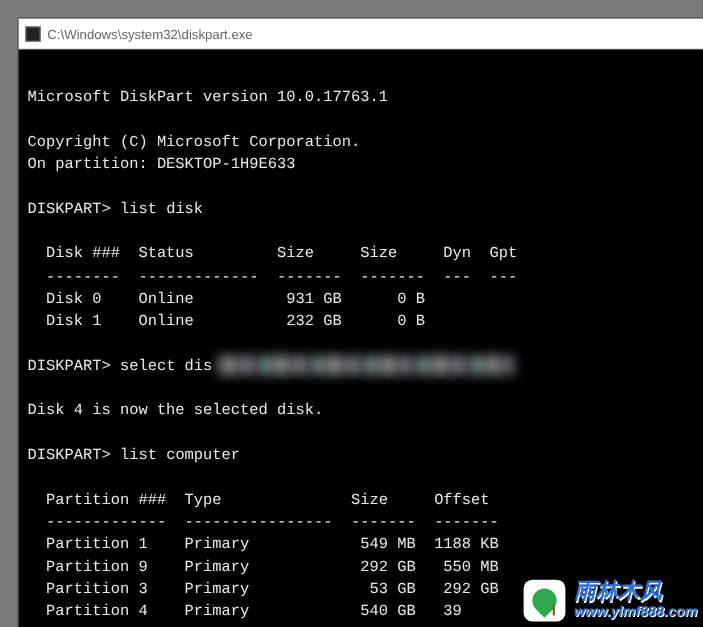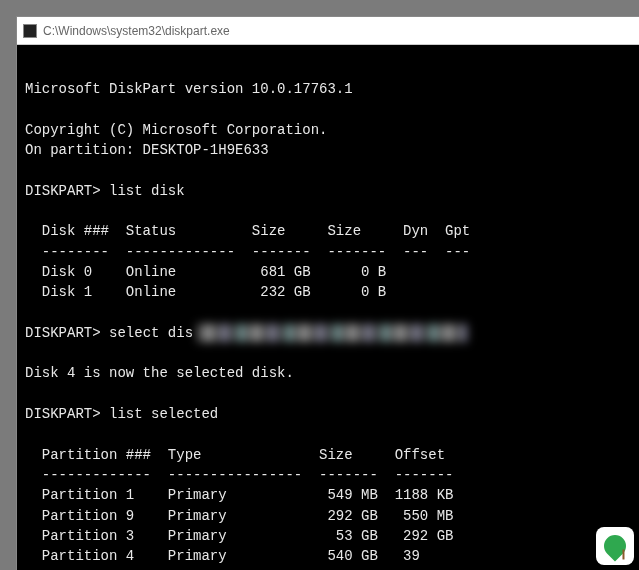--- a/index.html
+++ b/index.html
@@ -131,37 +131,41 @@
   <div class="terminal">
 <span>Microsoft DiskPart version 10.0.17763.1</span>
 
 <span>Copyright (C) Microsoft Corporation.</span>
 <span>On partition: DESKTOP-1H9E633</span>
 
 <span class="prompt">DISKPART&gt;</span> <span>list disk</span>
 
 <span>  Disk ###  Status         Size     Size     Dyn  Gpt</span>
 <span>  --------  -------------  -------  -------  ---  ---</span>
-<span>  Disk 0    Online          681 GB      0 B</span>
+<span>  Disk 0    Online          931 GB      0 B</span>
 <span>  Disk 1    Online          232 GB      0 B</span>
 
 <span class="prompt">DISKPART&gt;</span> <span>select dis</span><span class="censor"></span>
 
 <span>Disk 4 is now the selected disk.</span>
 
-<span class="prompt">DISKPART&gt;</span> <span>list selected</span>
+<span class="prompt">DISKPART&gt;</span> <span>list computer</span>
 
 <span>  Partition ###  Type              Size     Offset</span>
 <span>  -------------  ----------------  -------  -------</span>
 <span>  Partition 1    Primary            549 MB  1188 KB</span>
 <span>  Partition 9    Primary            292 GB   550 MB</span>
 <span>  Partition 3    Primary             53 GB   292 GB</span>
 <span>  Partition 4    Primary            540 GB   39</span>
 
 
 
     <div class="watermark">
       <div class="wm-badge">
         <div class="wm-leaf"></div>
       </div>
+      <div class="wm-text">
+        <span class="wm-cn">雨林木风</span>
+        <span class="wm-url">www.ylmf888.com</span>
+      </div>
     </div>
   </div>
 </div>
 
 </body></html>

